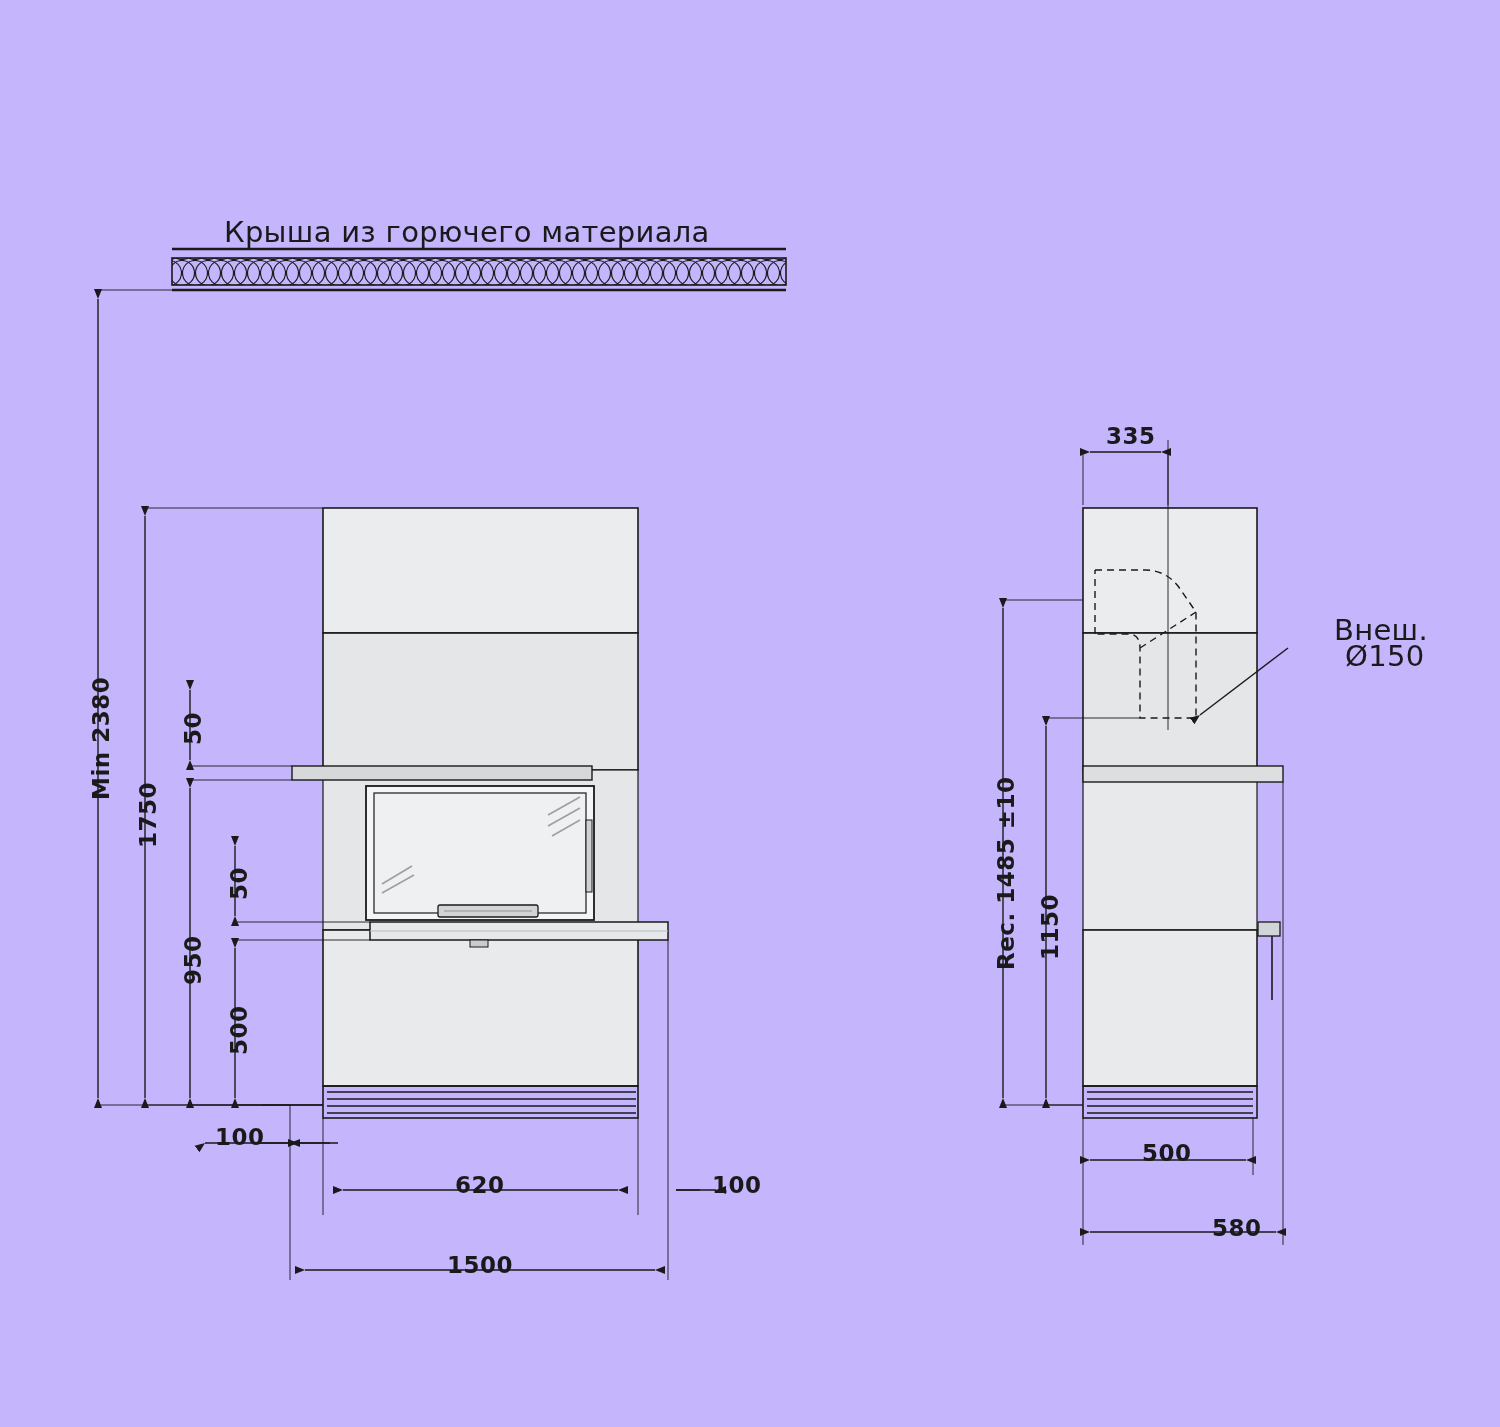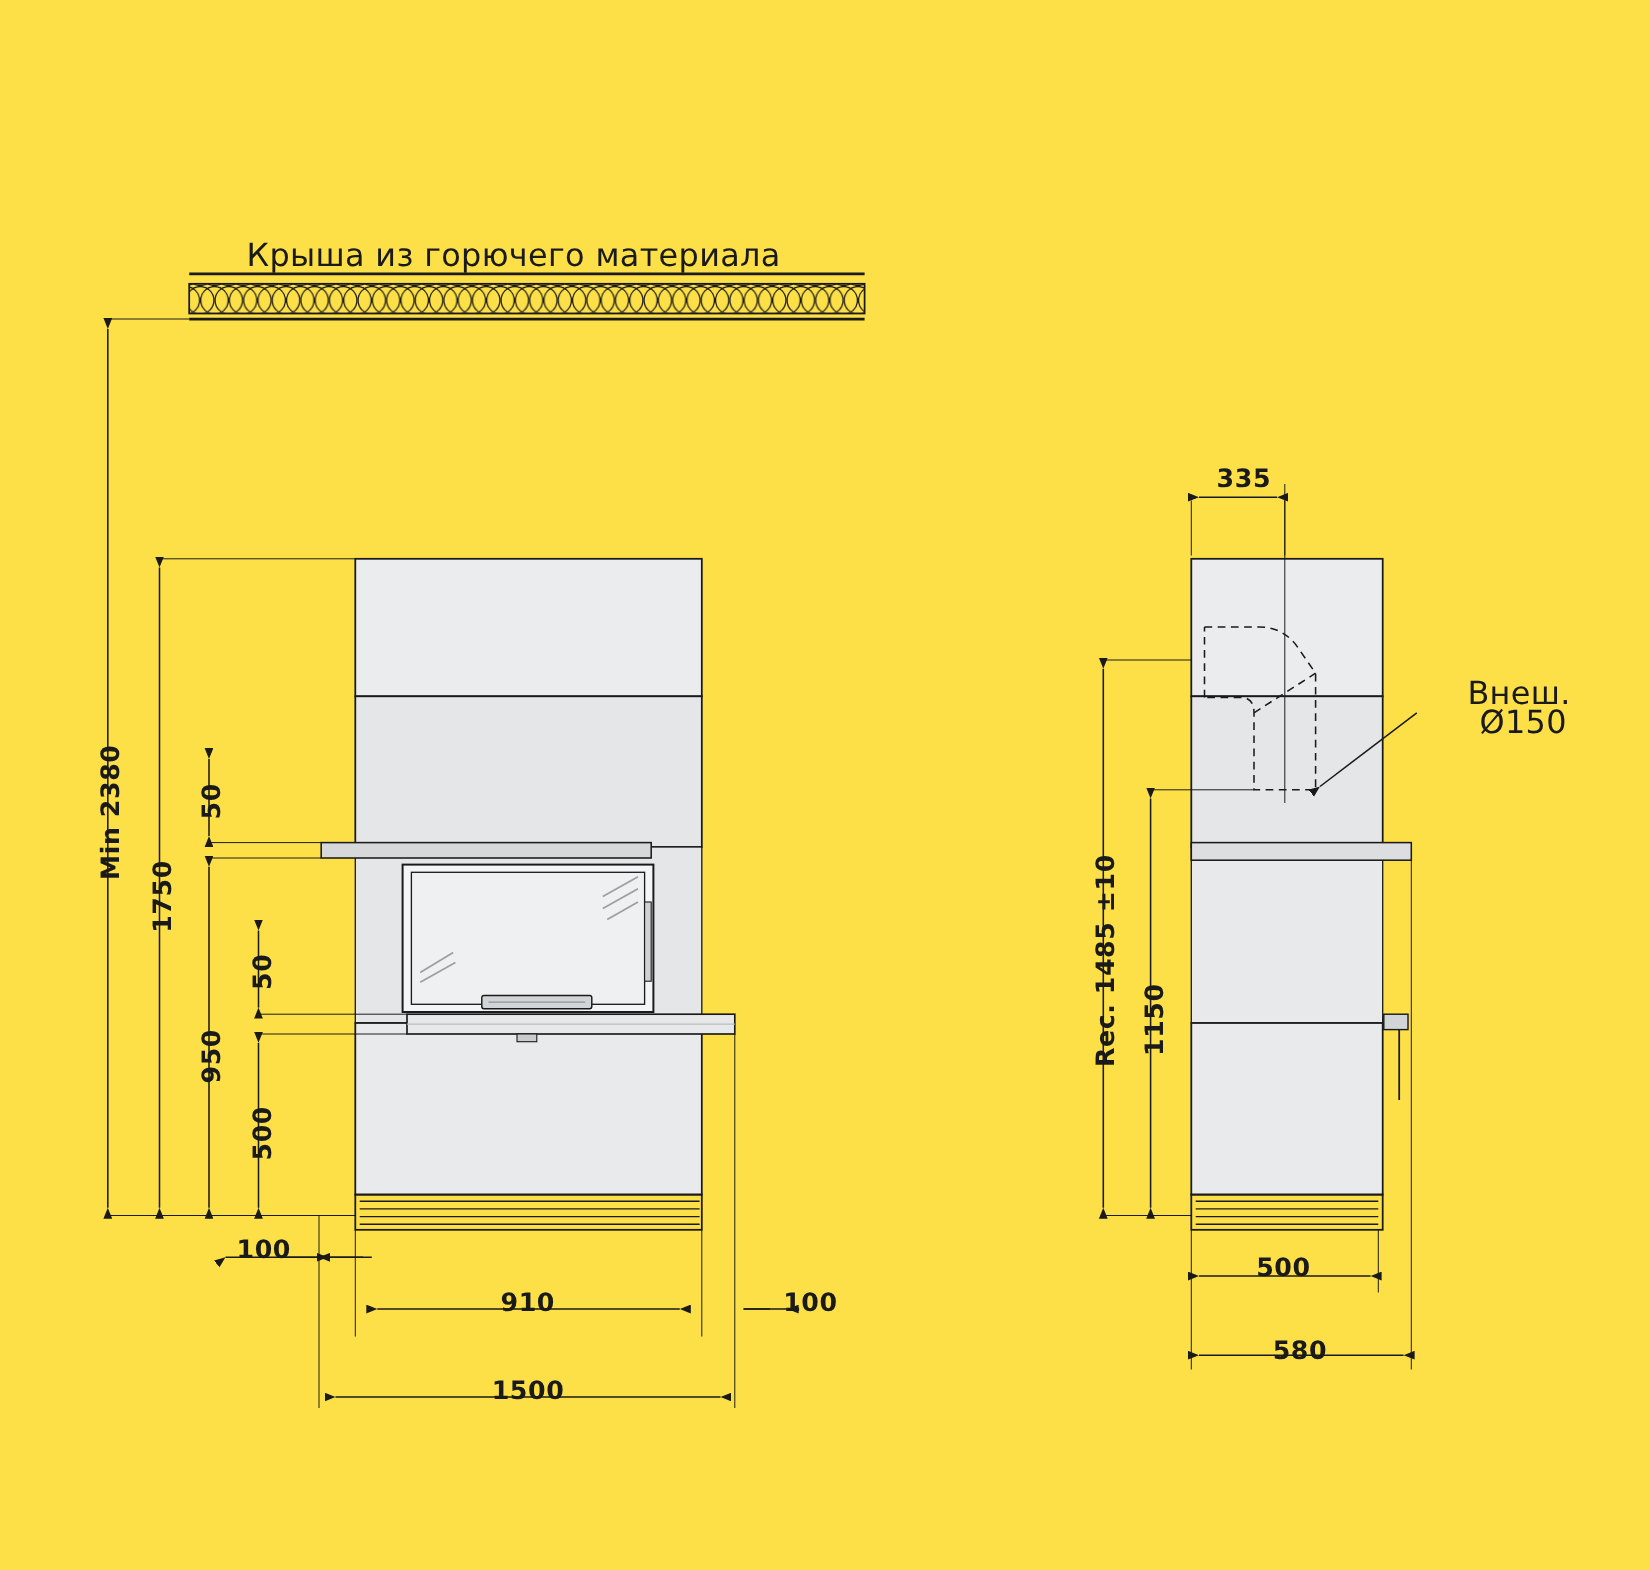--- a/index.html
+++ b/index.html
@@ -7,21 +7,21 @@
     padding: 0;
     background: #ffffff;
   }
   body {
     font-family: "DejaVu Sans", sans-serif;
   }
   #sheet {
     position: relative;
     width: 1500px;
     height: 1427px;
-    background: #fde047;
+    background: #c4b5fd;
     overflow: hidden;
   }
   .svg-layer {
     position: absolute;
     left: 0;
     top: 0;
     width: 1500px;
     height: 1427px;
   }
   .lbl {
@@ -214,23 +214,23 @@
   <div class="lbl lbl-note" style="left:1345px; top:639px;">Ø150</div>
 
   <div class="lbl lbl-dim rot" style="left:88px; top:800px;">Min 2380</div>
   <div class="lbl lbl-dim rot" style="left:135px; top:848px;">1750</div>
   <div class="lbl lbl-dim rot" style="left:180px; top:745px;">50</div>
   <div class="lbl lbl-dim rot" style="left:226px; top:900px;">50</div>
   <div class="lbl lbl-dim rot" style="left:180px; top:985px;">950</div>
   <div class="lbl lbl-dim rot" style="left:226px; top:1055px;">500</div>
 
   <div class="lbl lbl-dim" style="left:215px; top:1124px;">100</div>
-  <div class="lbl lbl-dim" style="left:455px; top:1172px;">910</div>
+  <div class="lbl lbl-dim" style="left:455px; top:1172px;">620</div>
   <div class="lbl lbl-dim" style="left:712px; top:1172px;">100</div>
   <div class="lbl lbl-dim" style="left:447px; top:1252px;">1500</div>
 
   <div class="lbl lbl-dim" style="left:1106px; top:423px;">335</div>
   <div class="lbl lbl-dim rot" style="left:993px; top:970px;">Rec. 1485 ±10</div>
   <div class="lbl lbl-dim rot" style="left:1037px; top:960px;">1150</div>
   <div class="lbl lbl-dim" style="left:1142px; top:1140px;">500</div>
-  <div class="lbl lbl-dim" style="left:1157px; top:1215px;">580</div>
+  <div class="lbl lbl-dim" style="left:1212px; top:1215px;">580</div>
 
 </div>
 
 </body></html>

